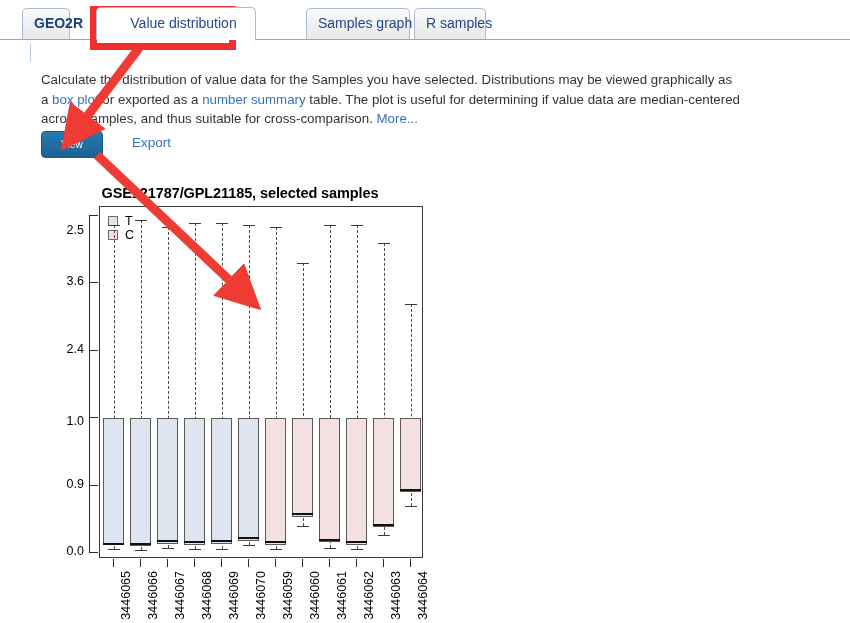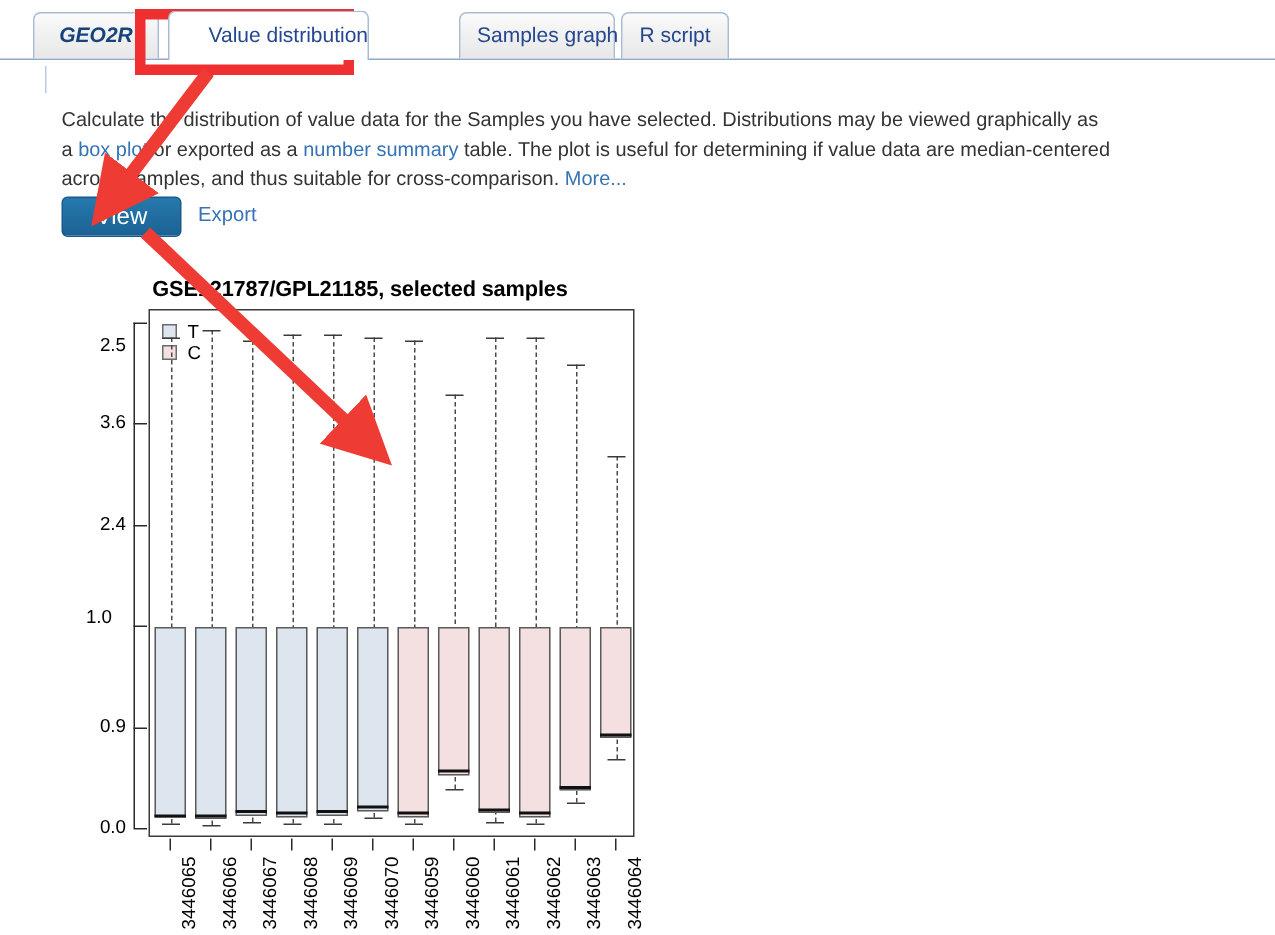--- a/index.html
+++ b/index.html
@@ -72,26 +72,26 @@
     font-size: 13.3px;
     line-height: 19.5px;
     color: #333333;
   }
   #desc a { color: #3673b5; text-decoration: none; }
 
   
   #view-button {
     position: absolute;
     left: 41px; top: 131px;
-    width: 80px; height: 27px;
+    width: 62px; height: 27px;
     border: 1px solid #1a5b8c;
     border-radius: 4px;
     background: linear-gradient(to bottom, #2779ad 0%, #1b6294 100%);
     color: #ffffff;
-    font-size: 16px;
+    font-size: 10px;
     line-height: 26px;
     text-align: center;
     cursor: pointer;
     box-sizing: border-box;
   }
   #export-link {
     position: absolute;
     left: 132px; top: 135px;
     font-size: 13.5px;
     color: #3673b5;
@@ -218,24 +218,24 @@
     box-sizing: border-box;
   }
 </style>
 </head>
 <body>
 
 <div id="page">
 
   <div id="tabbar">
     <div id="tabbar-underline"></div>
-  <div class="tab first" style="left: 22px; width: 84px; font-style: italic;">GEO2R</div>
-      <div class="tab active" style="left: 112px; width: 134px; top: 7px; padding-left: 26px;">Value distribution</div>
+  <div class="tab first" style="left: 22px; width: 48px;">GEO2R</div>
+      <div class="tab active" style="left: 96px; width: 160px; top: 7px; padding-left: 26px;">Value distribution</div>
       <div class="tab" style="left: 306px; width: 104px;">Samples graph</div>
-      <div class="tab" style="left: 414px; width: 72px;">R script</div>
+      <div class="tab" style="left: 414px; width: 72px;">R samples</div>
     </div>
   <div id="left-rule"></div>
 
   <div id="desc"><span>Calculate the distribution of value data for the Samples you have selected. Distributions may be viewed graphically as a </span><a href="#">box plot</a><span> or exported as a </span><a href="#">number summary</a><span> table. The plot is useful for determining if value data are median-centered across samples, and thus suitable for cross-comparison. </span><a href="#">More...</a></div>
 
   <div id="view-button">View</div>
   <a id="export-link" href="#">Export</a>
 
   <div id="plot">
     <div id="plot-title">GSE121787/GPL21185, selected samples</div>
@@ -310,21 +310,21 @@
         <div class="bp-cap" style="left: 304.5px; top: 96.62px; width: 12px;"></div>
         <div class="bp-cap" style="left: 304.5px; top: 298.82px; width: 12px;"></div>
         <div class="bp-box" style="left: 300px; width: 21px; top: 211.2px; height: 74.14px; background: rgb(244, 224, 224);"></div>
         <div class="bp-median" style="left: 300px; width: 21px; top: 281.644px;"></div>
       </div>
   <div class="ytick-mark" style="top: 377px;"></div>
       <div class="ytick-label" style="left: 48px; top: 369px; right: auto; width: 36px;">0.0</div>
       <div class="ytick-mark" style="top: 309.6px;"></div>
       <div class="ytick-label" style="left: 48px; top: 301.6px; right: auto; width: 36px;">0.9</div>
       <div class="ytick-mark" style="top: 242.2px;"></div>
-      <div class="ytick-label" style="left: 48px; top: 229px; right: auto; width: 36px; text-align: center;">1.0</div>
+      <div class="ytick-label" style="left: 48px; top: 239px; right: auto; width: 36px;">1.0</div>
       <div class="ytick-mark" style="top: 174.8px;"></div>
       <div class="ytick-label" style="left: 48px; top: 166.8px; right: auto; width: 36px;">2.4</div>
       <div class="ytick-mark" style="top: 107.4px;"></div>
       <div class="ytick-label" style="left: 48px; top: 99.4px; right: auto; width: 36px;">3.6</div>
       <div class="ytick-mark" style="top: 40px;"></div>
       <div class="ytick-label" style="left: 48px; top: 48px; right: auto; width: 36px;">2.5</div>
       <div class="xtick-mark" style="left: 112.5px;"></div>
       <div class="xtick-label" style="left: 118.5px;">3446065</div>
       <div class="xtick-mark" style="left: 139.5px;"></div>
       <div class="xtick-label" style="left: 145.5px;">3446066</div>

